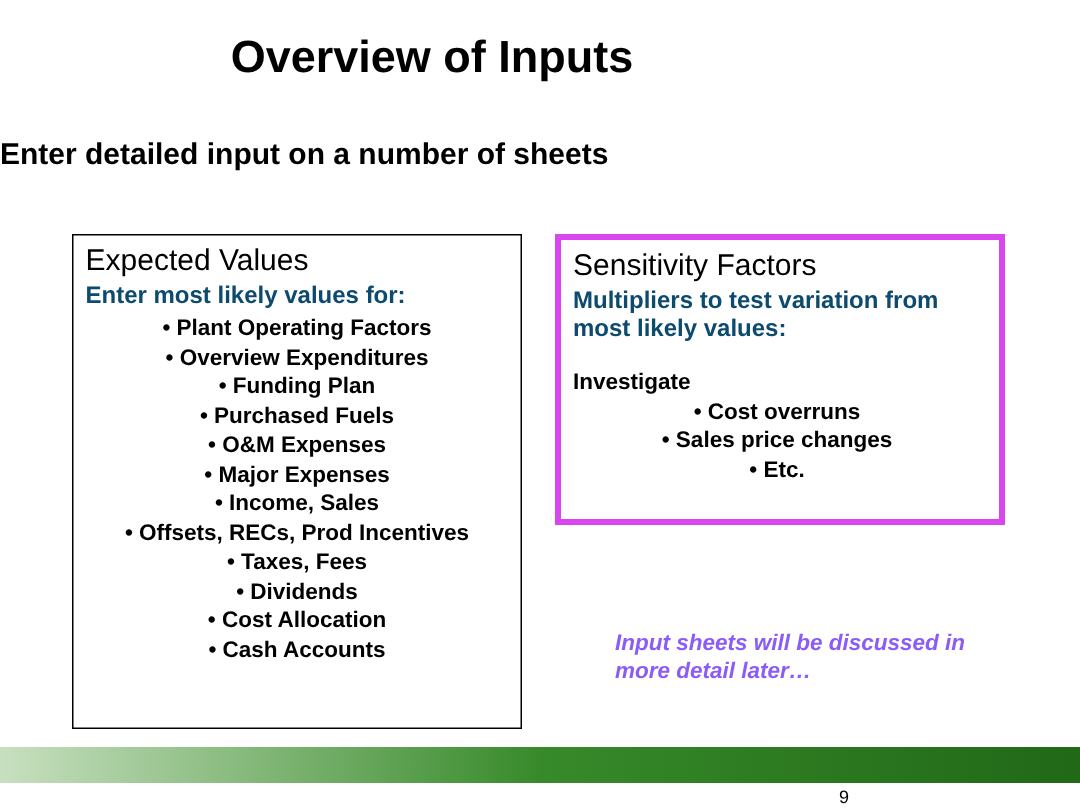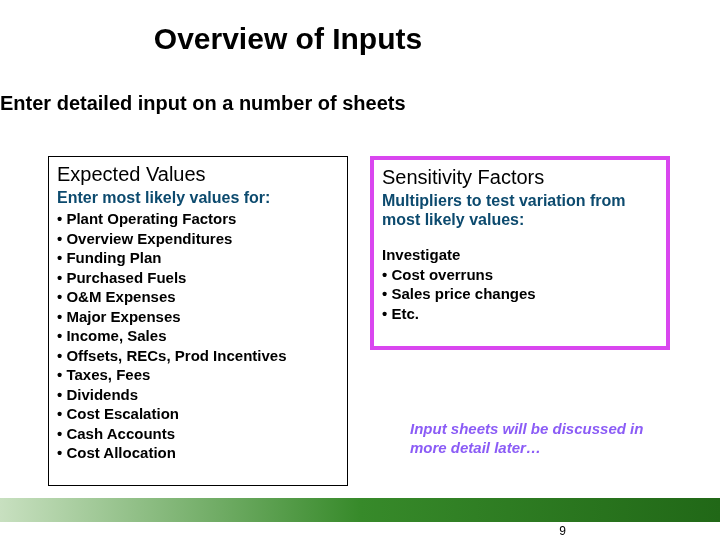--- a/index.html
+++ b/index.html
@@ -69,20 +69,21 @@
     font-weight: bold;
     color: #0c4a6e;
     margin: 0 0 2px 0;
     line-height: 1.2;
   }
   .bullet-line {
     font-size: 15px;
     font-weight: bold;
     color: #000;
     line-height: 1.3;
+    text-align: center;
   }
   .investigate {
     font-size: 15px;
     font-weight: bold;
     color: #000;
     margin-top: 16px;
     line-height: 1.3;
   }
   .note {
     position: absolute;
@@ -146,23 +147,22 @@
     <div class="bullet-line">• <span>Plant Operating Factors</span></div>
     <div class="bullet-line">• <span>Overview Expenditures</span></div>
     <div class="bullet-line">• <span>Funding Plan</span></div>
     <div class="bullet-line">• <span>Purchased Fuels</span></div>
     <div class="bullet-line">• <span>O&amp;M Expenses</span></div>
     <div class="bullet-line">• <span>Major Expenses</span></div>
     <div class="bullet-line">• <span>Income, Sales</span></div>
     <div class="bullet-line">• <span>Offsets, RECs, Prod Incentives</span></div>
     <div class="bullet-line">• <span>Taxes, Fees</span></div>
     <div class="bullet-line">• <span>Dividends</span></div>
-    <div class="bullet-line">• <span>Cost Escalation</span></div>
+    <div class="bullet-line">• <span>Cost Allocation</span></div>
     <div class="bullet-line">• <span>Cash Accounts</span></div>
-    <div class="bullet-line">• <span>Cost Allocation</span></div>
   </div>
 
   <div class="right-box">
     <div class="box-heading">Sensitivity Factors</div>
     <div class="box-sub">Multipliers to test variation from most likely values:</div>
     <div class="investigate">
       <div>Investigate</div>
       <div class="bullet-line">• <span>Cost overruns</span></div>
       <div class="bullet-line">• <span>Sales price changes</span></div>
       <div class="bullet-line">• <span>Etc.</span></div>

